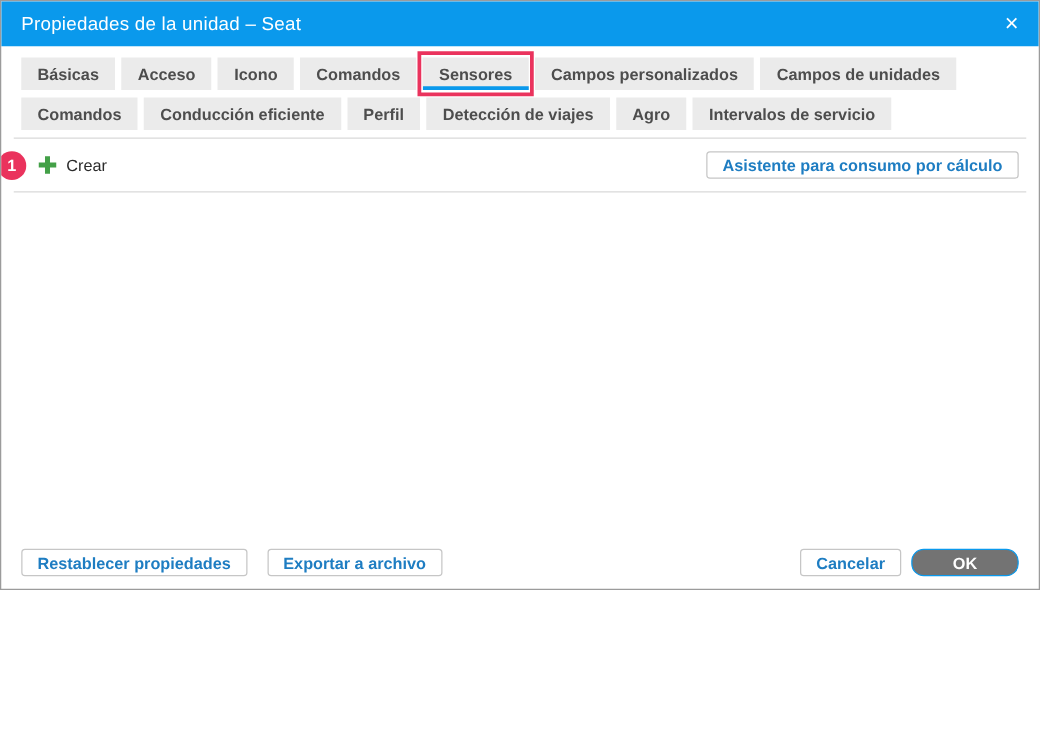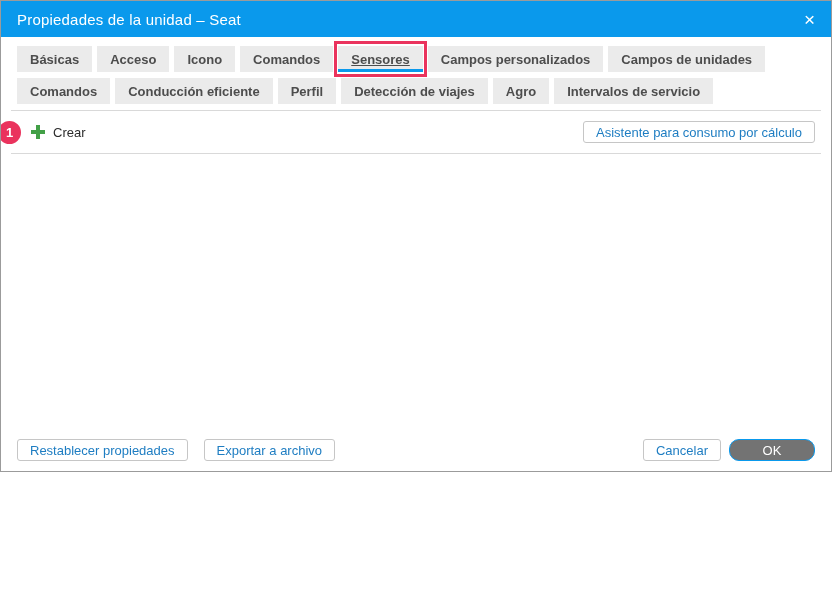--- a/index.html
+++ b/index.html
@@ -37,21 +37,21 @@
     height: 26px;
     background: #ebebeb;
     color: #4d4d4d;
     font-size: 13px; font-weight: bold;
     display: flex; align-items: center;
     padding: 0 13px;
     margin-right: 5px;
     cursor: pointer;
     white-space: nowrap;
   }
-  .tab.active { box-shadow: inset 0 -3px 0 #0a99ec; text-decoration: underline; }
+  .tab.active { box-shadow: inset 0 -3px 0 #0a99ec; }
   .tab.annotated::after {
     content: "";
     position: absolute;
     left: -4px; right: -4px; top: -5px; bottom: -5px;
     border: 3px solid #ea335d;
     pointer-events: none;
   }
 
   
   .toolbar {
@@ -82,20 +82,21 @@
     display: inline-flex; align-items: center; justify-content: center;
     height: 22px;
     background: #fff;
     border: 1px solid #c6c6c6;
     border-radius: 3px;
     color: #1e7dc2;
     font-size: 13px;
     padding: 0 12px;
     cursor: pointer;
     white-space: nowrap;
+    font-weight: bold;
   }
   .btn.primary {
     background: #737373;
     border-color: #0a99ec;
     color: #fff;
     min-width: 86px;
     border-radius: 10px;
   }
   .wizard-btn { margin-left: auto; }
 

